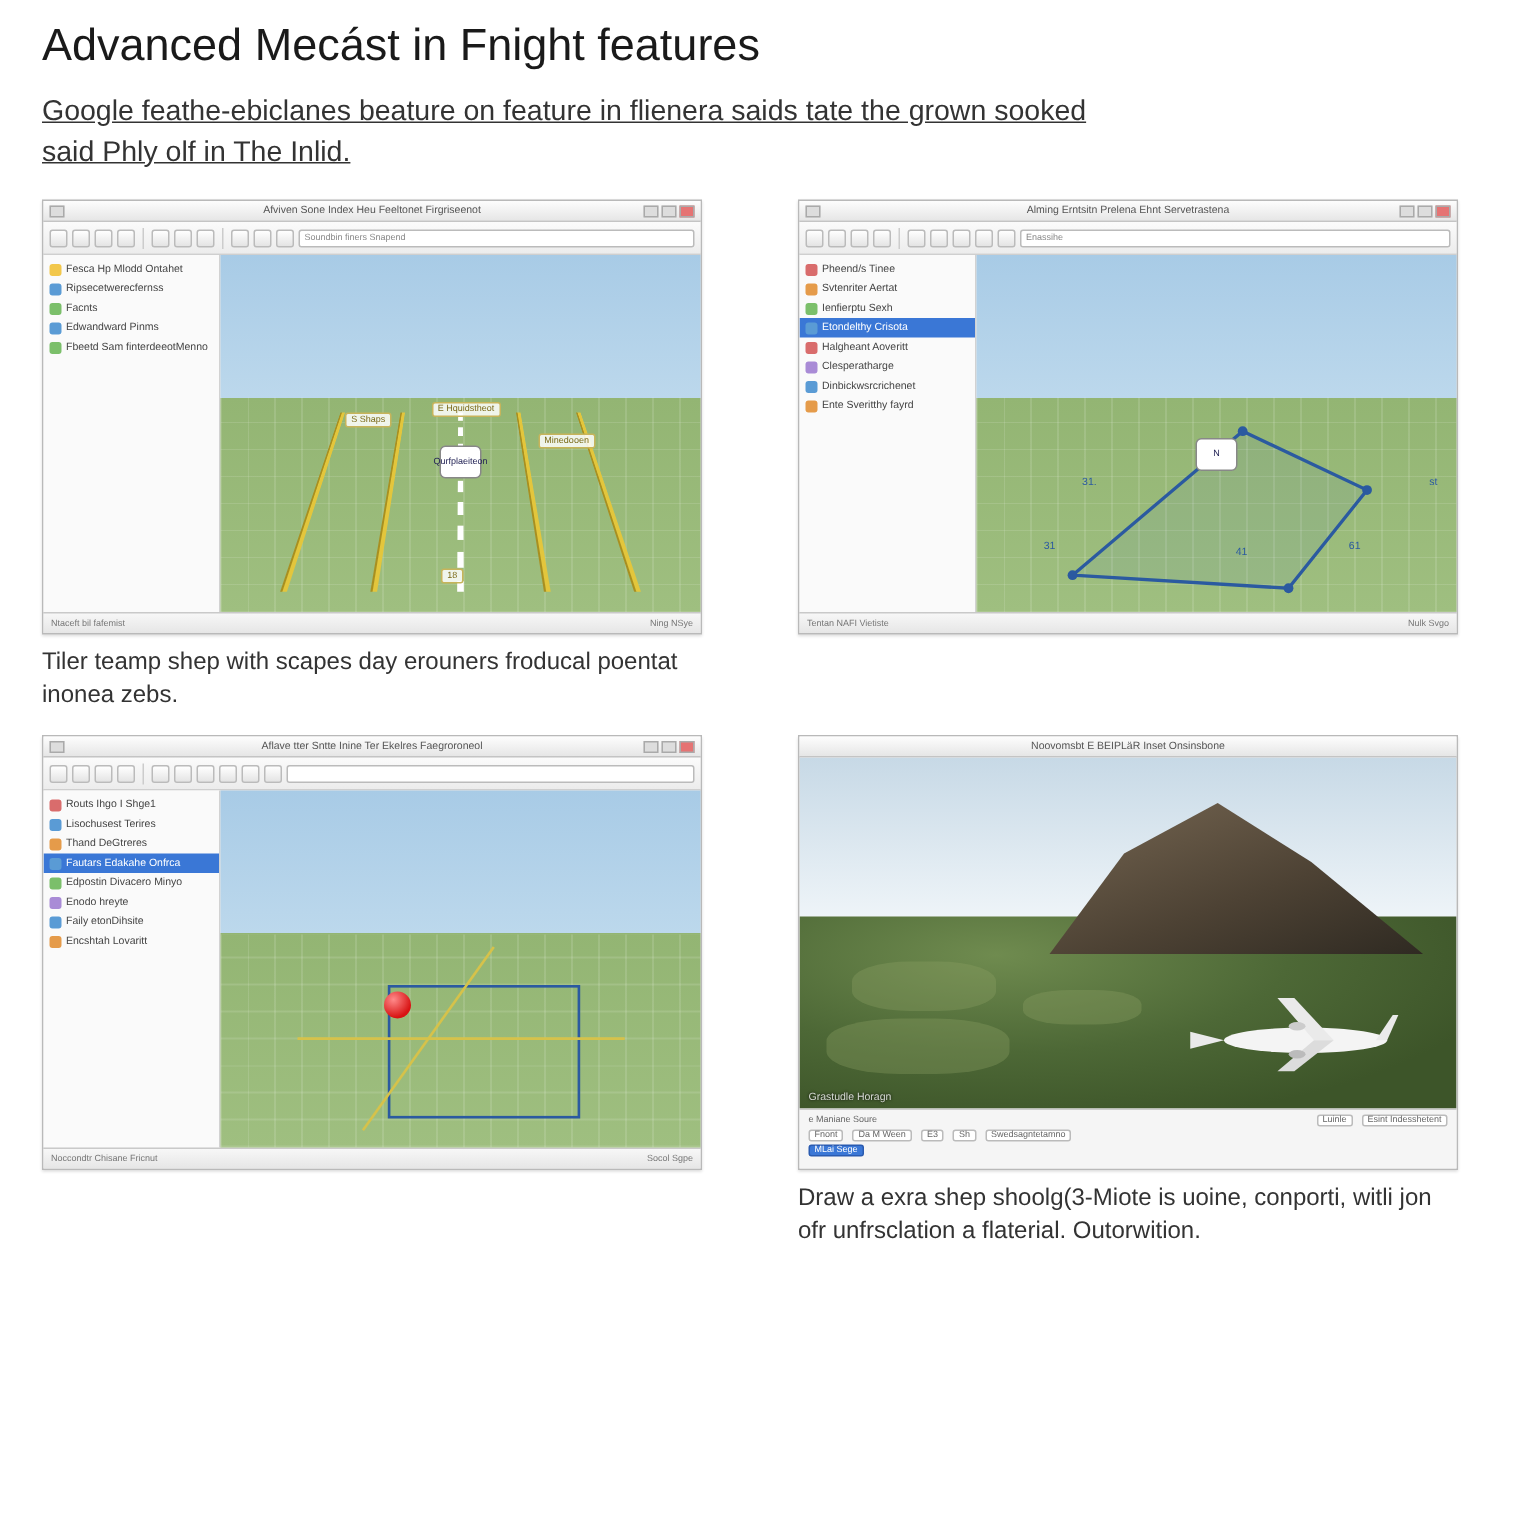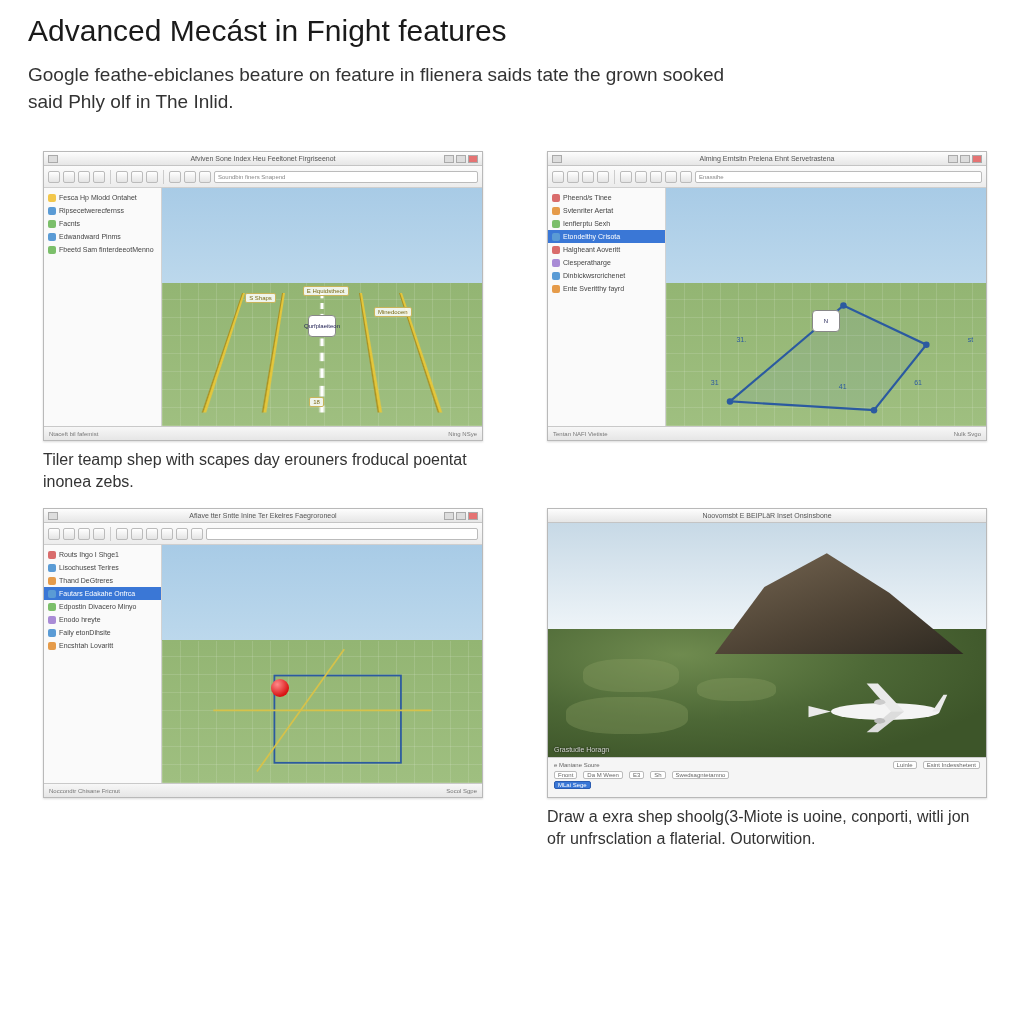--- a/index.html
+++ b/index.html
@@ -14,29 +14,30 @@
   h1 {
     font-size: 30px;
     font-weight: 400;
     color: #1a1a1a;
     margin-bottom: 14px;
   }
   .intro {
     font-size: 19px;
     line-height: 1.4;
     color: #333;
-    margin-bottom: 36px;
+    margin-bottom: 18px;
     max-width: 720px;
+    text-decoration: underline;
   }
   .grid {
     display: grid;
     grid-template-columns: 1fr 1fr;
     gap: 16px 40px;
   }
-  .cell { display: flex; flex-direction: column; margin-left: 15px; }
+  .cell { display: flex; flex-direction: column; }
   .caption {
     font-size: 16px;
     line-height: 1.35;
     color: #333;
     margin-top: 8px;
     max-width: 440px;
   }
   
   .app-window {
     width: 440px;

